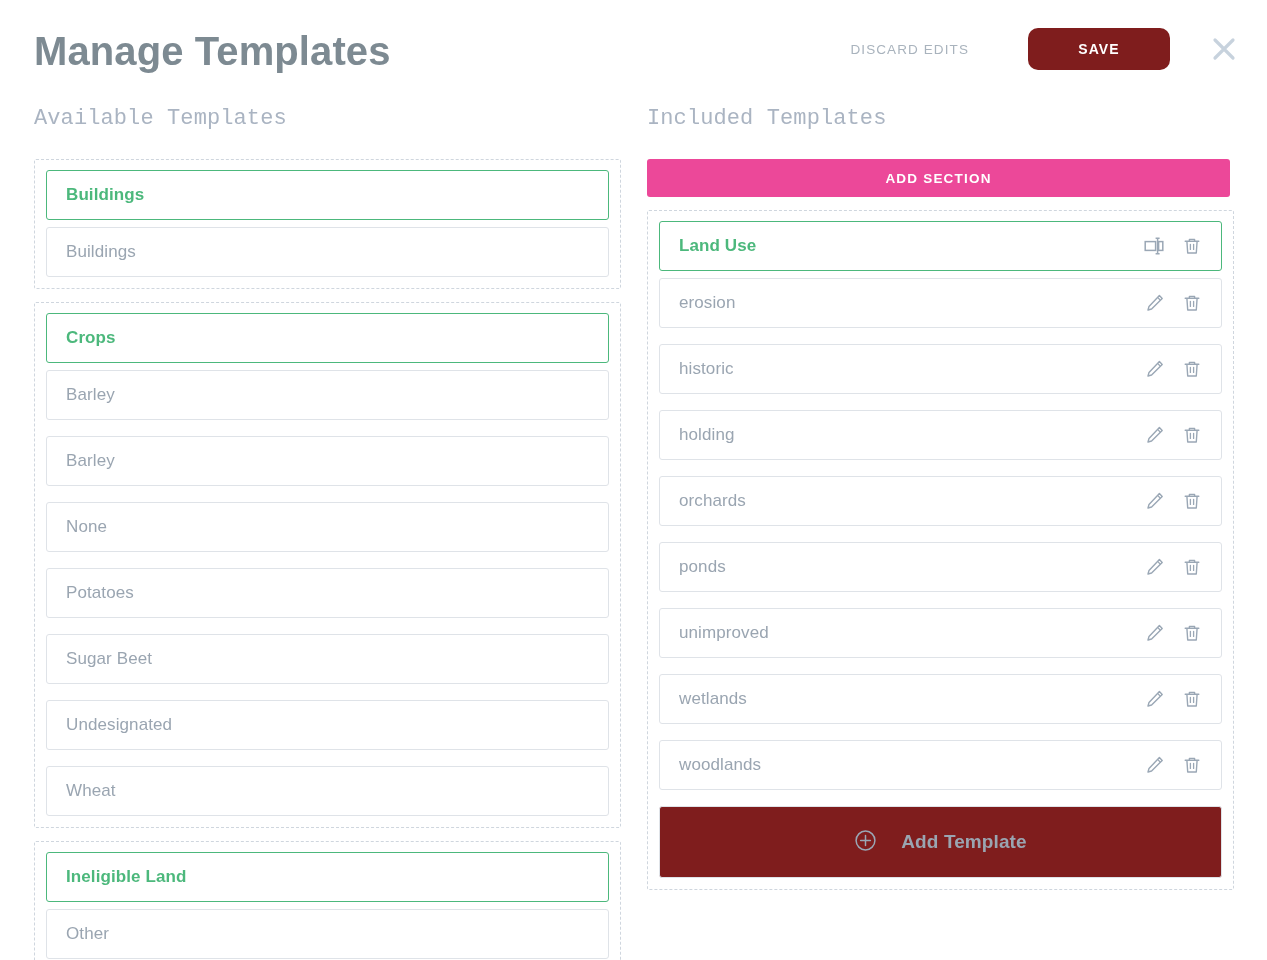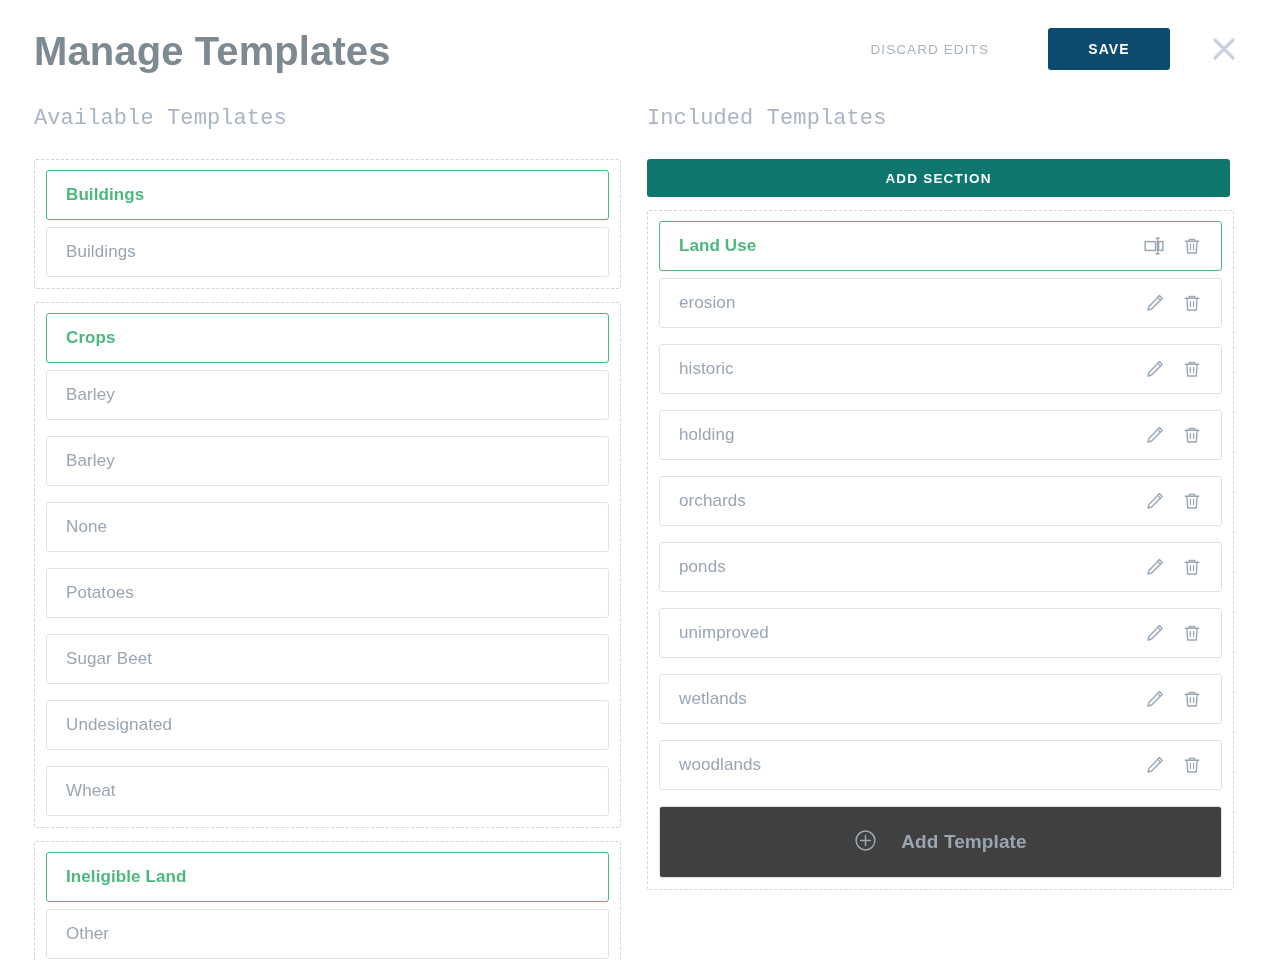--- a/index.html
+++ b/index.html
@@ -55,25 +55,25 @@
     background: none;
     border: none;
     cursor: pointer;
     padding: 8px 6px;
     font-family: "Liberation Sans", sans-serif;
     text-transform: uppercase;
   }
 
   .save-btn {
     margin-left: 44px;
-    width: 122px;
+    width: 142px;
     height: 42px;
     border: none;
-    border-radius: 3px;
-    background: #0c4a6e;
+    border-radius: 10px;
+    background: #7f1d1d;
     color: #ffffff;
     font-size: 14px;
     font-weight: 700;
     letter-spacing: 1.1px;
     cursor: pointer;
     font-family: "Liberation Sans", sans-serif;
     text-transform: uppercase;
   }
 
   .close-btn {
@@ -114,21 +114,21 @@
     margin-bottom: 26px;
     letter-spacing: 0.1px;
     font-family: Liberation Mono, monospace;
   }
 
   
   .add-section-btn {
     display: block;
     width: 583px;
     height: 38px;
-    background: #0f766e;
+    background: #ec4899;
     border: none;
     border-radius: 3px;
     color: #ffffff;
     font-size: 13.5px;
     font-weight: 700;
     letter-spacing: 1.2px;
     cursor: pointer;
     margin-bottom: 13px;
     font-family: "Liberation Sans", sans-serif;
     text-transform: uppercase;
@@ -212,21 +212,21 @@
 
   
   .add-template-row {
     height: 72px;
     border: 1px solid #dfe3e8;
     border-radius: 3px;
     display: flex;
     align-items: center;
     justify-content: center;
     gap: 24px;
-    background: #404040;
+    background: #7f1d1d;
     cursor: pointer;
     margin-top: 12px;
   }
 
   .add-template-label {
     font-size: 19px;
     font-weight: 700;
     color: #9aa5b1;
     letter-spacing: 0.1px;
   }

